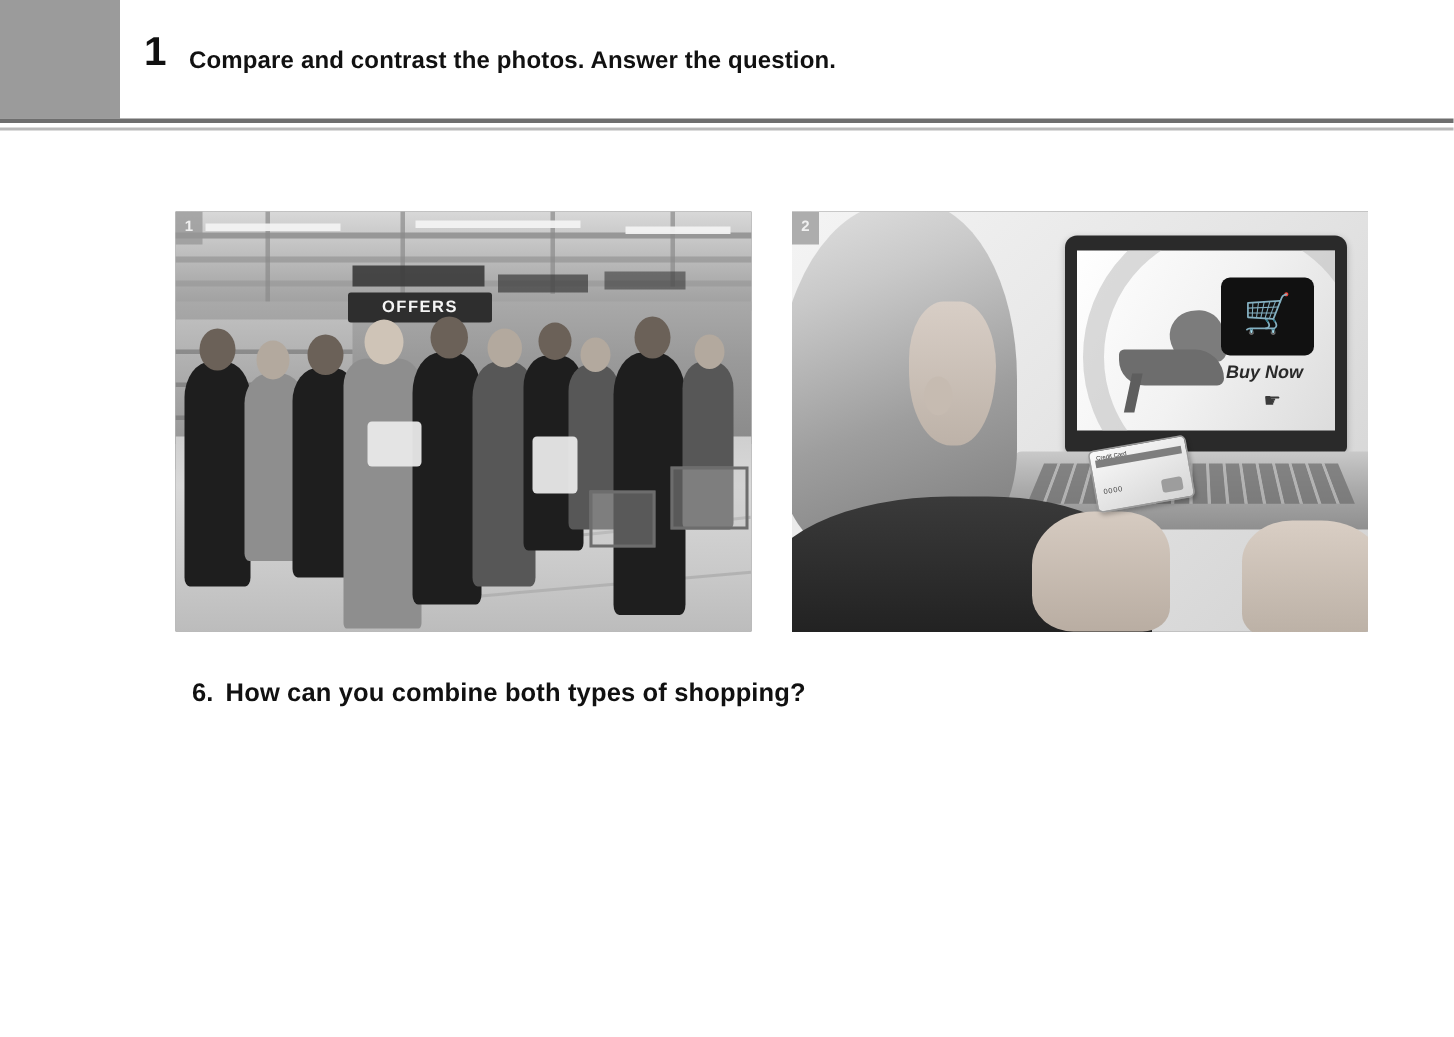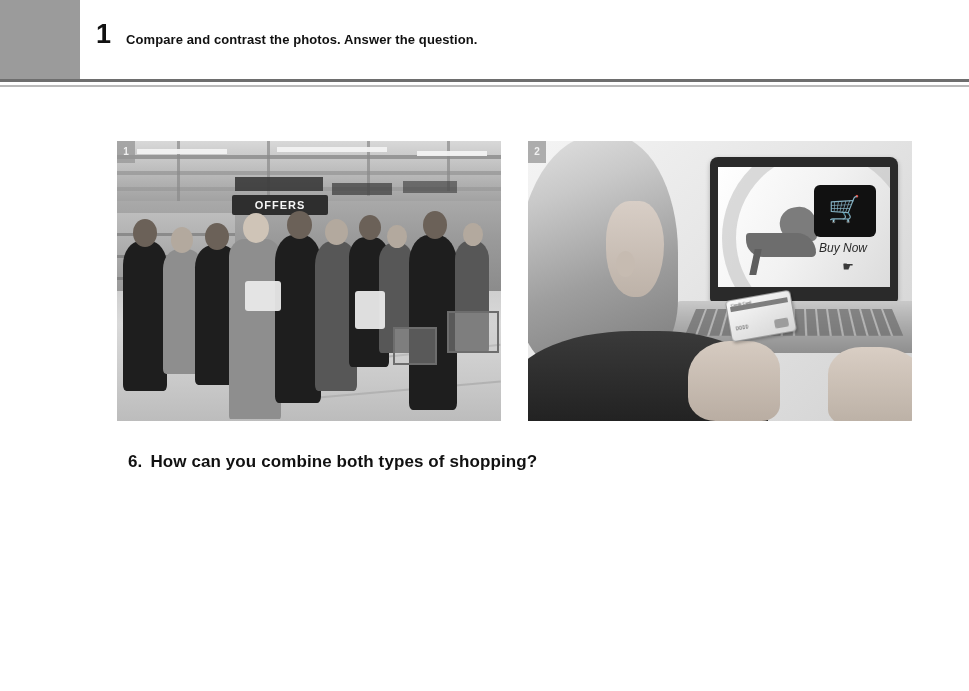--- a/index.html
+++ b/index.html
@@ -39,21 +39,21 @@
     font-size: 27px;
     font-weight: bold;
     color: #111111;
     line-height: 1;
     letter-spacing: -0.5px;
   }
   .exercise-instruction {
     position: absolute;
     left: 126px;
     top: 32px;
-    font-size: 13px;
+    font-size: 16px;
     font-weight: bold;
     color: #111111;
     letter-spacing: 0.1px;
     white-space: nowrap;
   }
   .header-rule-top {
     position: absolute;
     left: 0;
     top: 79px;
     width: 969px;
@@ -229,21 +229,21 @@
   .lp-cart-box {
     position: absolute; right: 14px; top: 18px; width: 62px; height: 52px;
     background: #111111; border-radius: 6px;
   }
   .lp-cart-glyph {
     position: absolute; left: 50%; top: 46%; transform: translate(-50%,-50%);
     color: #ffffff; font-size: 26px; line-height: 1;
   }
   .lp-buynow {
     position: absolute; right: 8px; top: 74px; width: 78px;
-    text-align: center; font-size: 12px; font-weight: normal;
+    text-align: center; font-size: 12px; font-weight: bold;
     color: #2a2a2a; font-style: italic;
   }
   .lp-cursor {
     position: absolute; right: 36px; top: 92px;
     font-size: 13px; color: #3a3a3a;
   }
   .lp-base {
     position: absolute; left: 150px; top: 160px; width: 238px; height: 62px;
     background: linear-gradient(180deg,#c9c9c9,#8f8f8f);
     transform: perspective(260px) rotateX(46deg);

